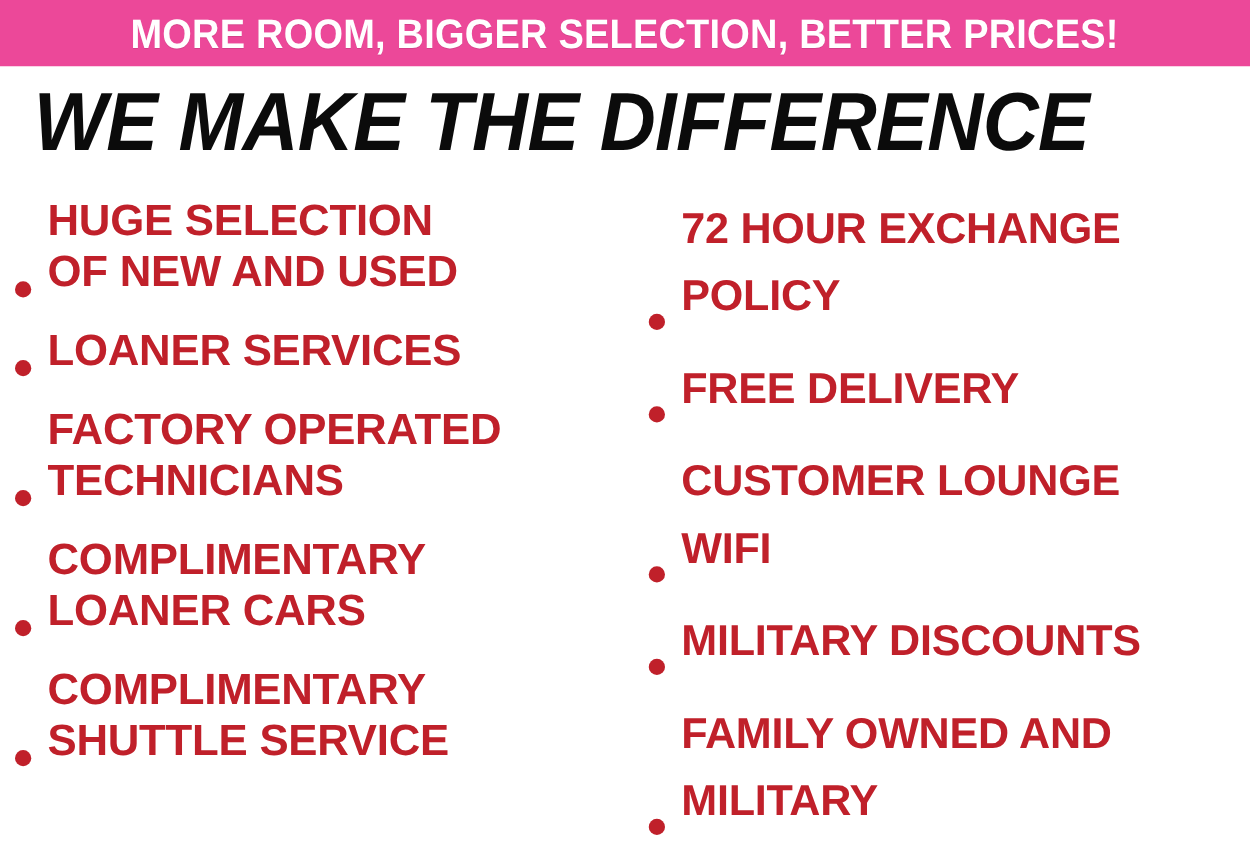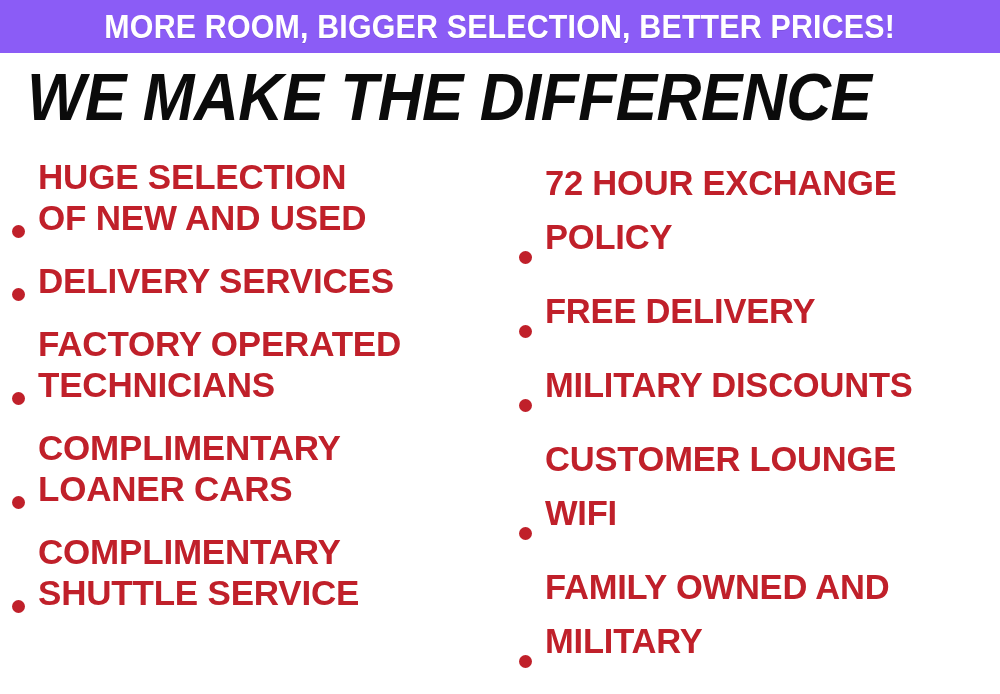--- a/index.html
+++ b/index.html
@@ -16,21 +16,21 @@
     position: relative;
   }
 
   
   .banner {
     position: absolute;
     left: 0;
     top: 0;
     width: 1000px;
     height: 53px;
-    background: #8b5cf6;
+    background: #ec4899;
     display: flex;
     align-items: center;
     justify-content: center;
   }
   .banner-text {
     color: #ffffff;
     font-family: "Liberation Sans Narrow", "Liberation Sans", sans-serif;
     font-weight: bold;
     font-size: 33px;
     line-height: 33px;
@@ -127,21 +127,21 @@
   <div class="column column-left">
 
     <div class="bullet-item">
       <span class="bullet-dot"></span>
       <span class="bullet-label">HUGE SELECTION
 OF NEW AND USED</span>
     </div>
 
     <div class="bullet-item">
       <span class="bullet-dot"></span>
-      <span class="bullet-label">DELIVERY SERVICES</span>
+      <span class="bullet-label">LOANER SERVICES</span>
     </div>
 
     <div class="bullet-item">
       <span class="bullet-dot"></span>
       <span class="bullet-label">FACTORY OPERATED
 TECHNICIANS</span>
     </div>
 
     <div class="bullet-item">
       <span class="bullet-dot"></span>
@@ -165,27 +165,27 @@
 POLICY</span>
     </div>
 
     <div class="bullet-item">
       <span class="bullet-dot"></span>
       <span class="bullet-label">FREE DELIVERY</span>
     </div>
 
     <div class="bullet-item">
       <span class="bullet-dot"></span>
-      <span class="bullet-label">MILITARY DISCOUNTS</span>
+      <span class="bullet-label">CUSTOMER LOUNGE
+WIFI</span>
     </div>
 
     <div class="bullet-item">
       <span class="bullet-dot"></span>
-      <span class="bullet-label">CUSTOMER LOUNGE
-WIFI</span>
+      <span class="bullet-label">MILITARY DISCOUNTS</span>
     </div>
 
     <div class="bullet-item">
       <span class="bullet-dot"></span>
       <span class="bullet-label">FAMILY OWNED AND
 MILITARY</span>
     </div>
 
     <div class="bullet-item">
       <span class="bullet-dot"></span>

